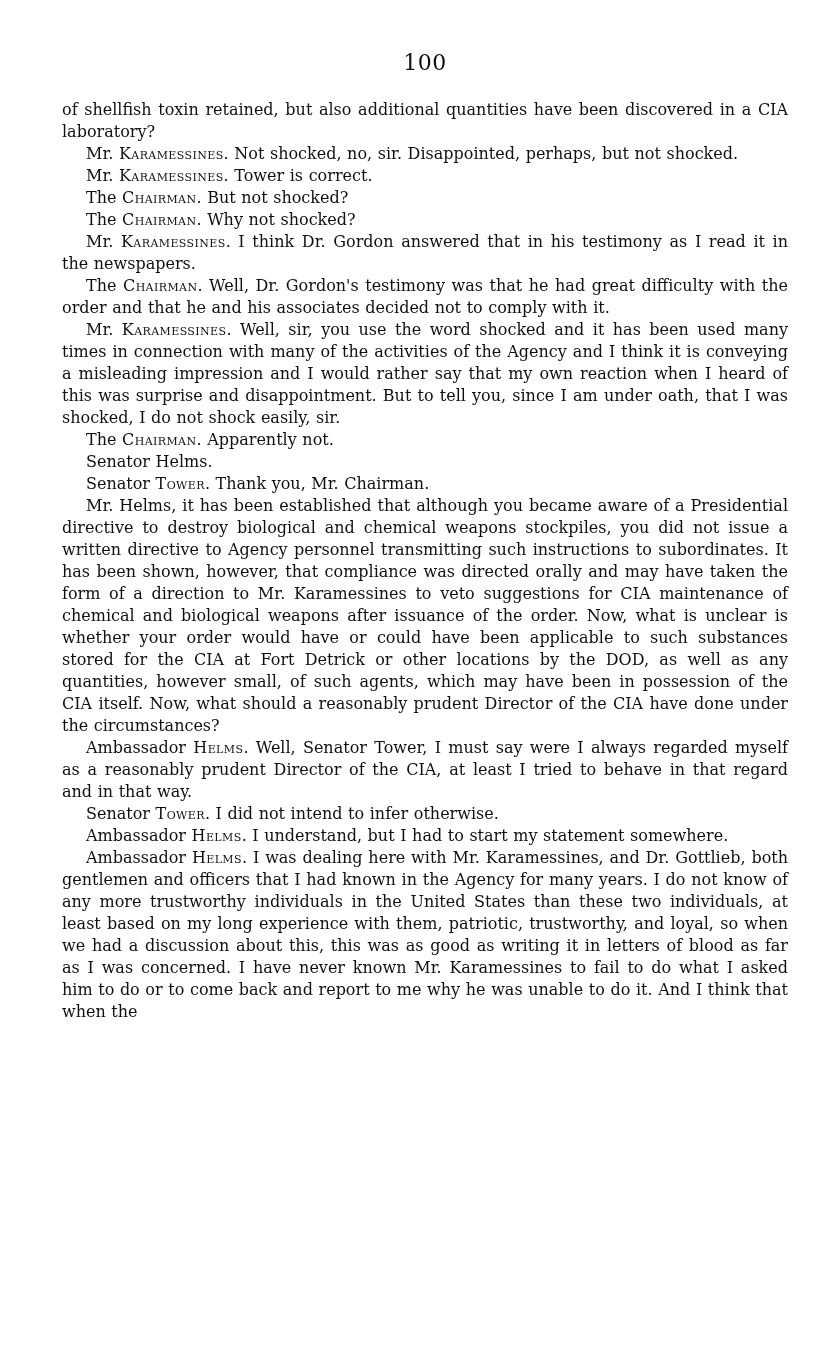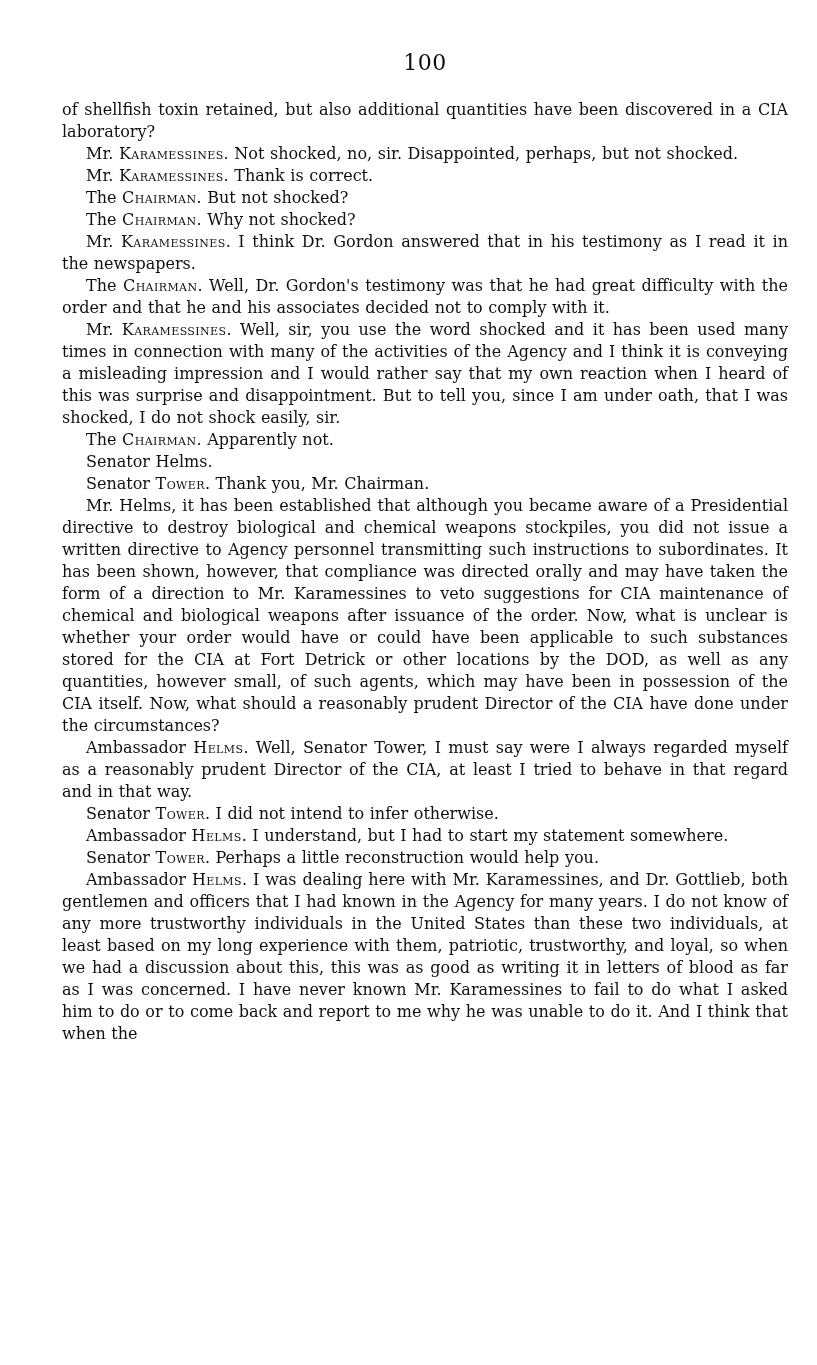--- a/index.html
+++ b/index.html
@@ -50,29 +50,28 @@
 </style>
 </head>
 <body>
 
 <div class="page">
   <div class="page-number">100</div>
 
   <div class="text-block">
     <p class="para flush"><span></span><span class="sc"></span><span>of shellfish toxin retained, but also additional quantities have been discovered in a CIA laboratory?</span></p>
     <p class="para"><span>Mr. </span><span class="sc">Karamessines</span><span>. Not shocked, no, sir. Disappointed, perhaps, but not shocked.</span></p>
-    <p class="para"><span>Mr. </span><span class="sc">Karamessines</span><span>. Thank is correct.</span></p>
+    <p class="para"><span>Mr. </span><span class="sc">Karamessines</span><span>. Tower is correct.</span></p>
     <p class="para"><span>The </span><span class="sc">Chairman</span><span>. But not shocked?</span></p>
     <p class="para"><span>The </span><span class="sc">Chairman</span><span>. Why not shocked?</span></p>
     <p class="para"><span>Mr. </span><span class="sc">Karamessines</span><span>. I think Dr. Gordon answered that in his testimony as I read it in the newspapers.</span></p>
     <p class="para"><span>The </span><span class="sc">Chairman</span><span>. Well, Dr. Gordon's testimony was that he had great difficulty with the order and that he and his associates decided not to comply with it.</span></p>
     <p class="para"><span>Mr. </span><span class="sc">Karamessines</span><span>. Well, sir, you use the word shocked and it has been used many times in connection with many of the activities of the Agency and I think it is conveying a misleading impression and I would rather say that my own reaction when I heard of this was surprise and disappointment. But to tell you, since I am under oath, that I was shocked, I do not shock easily, sir.</span></p>
     <p class="para"><span>The </span><span class="sc">Chairman</span><span>. Apparently not.</span></p>
     <p class="para"><span></span><span class="sc"></span><span>Senator Helms.</span></p>
     <p class="para"><span>Senator </span><span class="sc">Tower</span><span>. Thank you, Mr. Chairman.</span></p>
     <p class="para"><span></span><span class="sc"></span><span>Mr. Helms, it has been established that although you became aware of a Presidential directive to destroy biological and chemical weapons stockpiles, you did not issue a written directive to Agency personnel transmitting such instructions to subordinates. It has been shown, however, that compliance was directed orally and may have taken the form of a direction to Mr. Karamessines to veto suggestions for CIA maintenance of chemical and biological weapons after issuance of the order. Now, what is unclear is whether your order would have or could have been applicable to such substances stored for the CIA at Fort Detrick or other locations by the DOD, as well as any quantities, however small, of such agents, which may have been in possession of the CIA itself. Now, what should a reasonably prudent Director of the CIA have done under the circumstances?</span></p>
     <p class="para"><span>Ambassador </span><span class="sc">Helms</span><span>. Well, Senator Tower, I must say were I always regarded myself as a reasonably prudent Director of the CIA, at least I tried to behave in that regard and in that way.</span></p>
     <p class="para"><span>Senator </span><span class="sc">Tower</span><span>. I did not intend to infer otherwise.</span></p>
     <p class="para"><span>Ambassador </span><span class="sc">Helms</span><span>. I understand, but I had to start my statement somewhere.</span></p>
-    <p class="para"><span>Senator </span><span class="sc">Tower</span><span>. Perhaps a little reconstruction would help you.</span></p>
     <p class="para"><span>Ambassador </span><span class="sc">Helms</span><span>. I was dealing here with Mr. Karamessines, and Dr. Gottlieb, both gentlemen and officers that I had known in the Agency for many years. I do not know of any more trustworthy individuals in the United States than these two individuals, at least based on my long experience with them, patriotic, trustworthy, and loyal, so when we had a discussion about this, this was as good as writing it in letters of blood as far as I was concerned. I have never known Mr. Karamessines to fail to do what I asked him to do or to come back and report to me why he was unable to do it. And I think that when the</span></p>
   </div>
 </div>
 
 </body></html>

